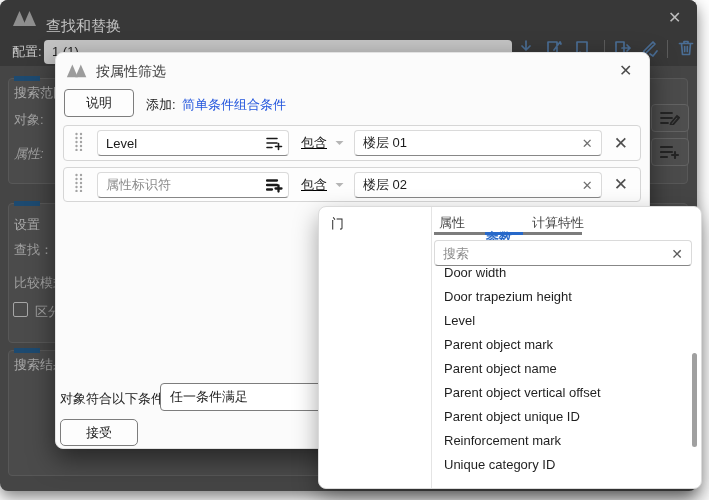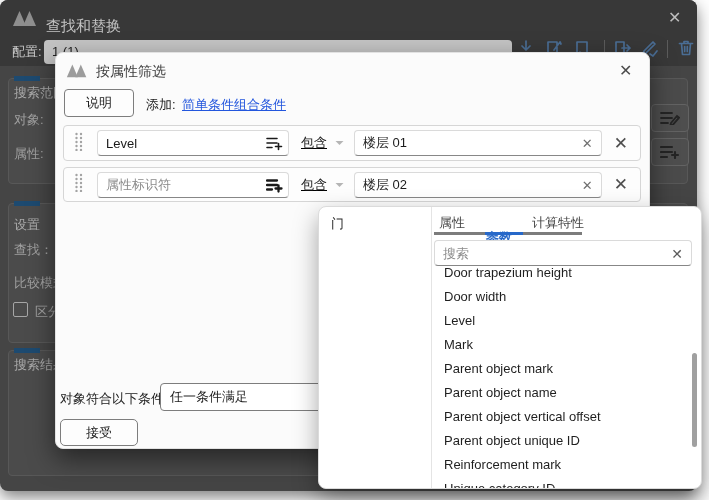--- a/index.html
+++ b/index.html
@@ -29,21 +29,21 @@
   .side-btn svg { stroke:#242424; fill:none; stroke-width:1.8; stroke-linecap:round; }
 
   
   #dialog { left:55px; top:52px; width:595px; height:397px; background:#fbfbfb; border:1px solid #e2e2e2;
             border-radius:8px; box-shadow:0 10px 26px rgba(0,0,0,.5); z-index:5; }
   .dlg-title { color:#3c3c3c; font-size:14px; }
   .dlg-close { color:#4c4c4c; font-size:16px; line-height:16px; cursor:default; }
   .btn { background:#fdfdfd; border:1px solid #7d7d7d; border-radius:4px; font-size:13px; color:#1a1a1a;
          display:flex; align-items:center; justify-content:center; }
   .lbl { color:#1b1b1b; font-size:13px; white-space:nowrap; }
-  .link { color:#2356dd; font-size:13px; text-decoration:underline; white-space:nowrap;text-align:right; }
+  .link { color:#2356dd; font-size:13px; white-space:nowrap;text-align:right; }
 
   .cond-row { background:#fdfdfd; border:1px solid #d6d6d6; border-radius:4px; display:flex; align-items:center; padding:0 10px; }
   .drag { flex:0 0 auto; }
   .wi-input { position:relative; height:26px; background:#fff; border:1px solid #dadada; border-bottom:1px solid #878787; border-radius:4px; }
   .wi-input input { position:absolute; left:0; top:0; width:100%; height:100%; border:none; outline:none; background:transparent;
                     font-family:inherit; font-size:13px; color:#1b1b1b; padding:0 26px 0 8px; }
   .wi-input input::placeholder { color:#8a8a8a; opacity:1; }
   .listadd-ic { position:absolute; right:5px; top:5px; }
   .listadd-ic svg { stroke:#1a1a1a; fill:none; stroke-linecap:round; }
   .clear-x { position:absolute; right:8px; top:5px; color:#707070; font-size:13px; line-height:16px; }
@@ -107,21 +107,21 @@
       <span class="abs tb-ic" style="left:676px; top:38px;">
         <svg viewBox="0 0 20 20">
             <path d="M3.5 5.5h13 M8 5.5V3.5h4v2 M5.5 5.5l1 11h7l1-11 M8.7 8.5v5 M11.3 8.5v5"></path>
           </svg></span>
     </div>
 
     <div class="abs groupbox" style="left:8px; top:78px; width:680px; height:106px;"></div>
     <div class="abs g-accent" style="left:14px; top:76px;"></div>
     <span class="abs g-title" style="left:14px; top:84px;">搜索范围</span>
     <span class="abs g-label" style="left:14px; top:111px;">对象:</span>
-    <span class="abs g-label" style="left:14px; top:145px;">属性:</span>
+    <span class="abs g-label" style="left:14px; top:145px;font-style:italic;">属性:</span>
     <div class="abs side-btn" style="left:651px; top:104px;">
       <svg width="20" height="14" viewBox="0 0 20 14">
           <path d="M1 2h11 M1 7h11 M1 12h7 M11 12l6-7 2 1.7-6 7-2.6.6z"></path>
         </svg>
     </div>
     <div class="abs side-btn" style="left:651px; top:138px;">
       <svg width="20" height="14" viewBox="0 0 20 14">
           <path d="M1 2h11 M1 7h11 M1 12h6 M15 7v6 M12 10h6" style="stroke-width:2.1"></path>
         </svg>
     </div>
@@ -244,24 +244,23 @@
     <span class="abs tab" style="left:213px; top:7px;">计算特性</span>
     <div class="abs tab-underline" style="left:115px; top:25px; width:148px;"></div>
     <div class="abs tab-underline-active" style="left:166px; top:25px; width:38px;"></div>
 
     <div class="abs wi-input" style="left:115px; top:33px; width:258px;">
       <input type="text" placeholder="搜索" style="">
       <span class="clear-x" style="font-size:14px; color:#5a5a5a;">✕</span>
     </div>
 
     <div class="abs" style="left:114px; top:54px; width:255px;">
+        <div class="param-item">Door width</div>
         <div class="param-item">Door trapezium height</div>
-        <div class="param-item">Door width</div>
         <div class="param-item">Level</div>
-        <div class="param-item">Mark</div>
         <div class="param-item">Parent object mark</div>
         <div class="param-item">Parent object name</div>
         <div class="param-item">Parent object vertical offset</div>
         <div class="param-item">Parent object unique ID</div>
         <div class="param-item">Reinforcement mark</div>
         <div class="param-item">Unique category ID</div>
       </div>
     <div class="abs pp-scroll" style="left:373px; top:146px; height:94px;"></div>
   </div>
 

